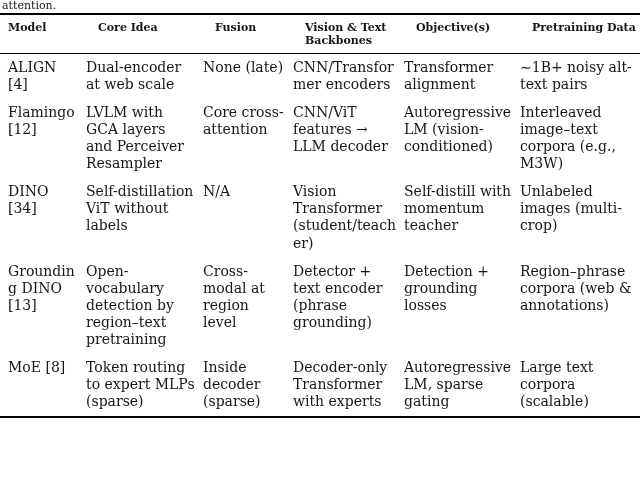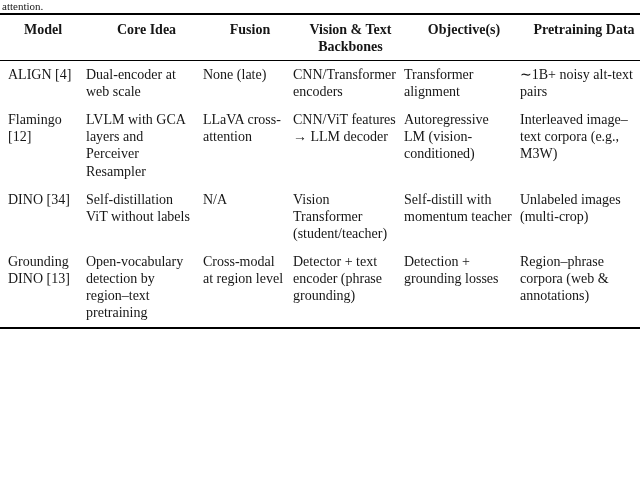--- a/index.html
+++ b/index.html
@@ -1,32 +1,32 @@
 <!DOCTYPE html>
 <html><head>
 <meta charset="utf-8">
 <style>
   html,body{margin:0;padding:0;}
   body{
     width:640px;height:500px;overflow:hidden;
     background:#ffffff;color:#161616;
     font-family:"DejaVu Serif","Liberation Serif",serif;
   }
-  .page{width:640px;height:423px;position:relative;font-family:Liberation Serif, serif;}
+  .page{width:640px;height:423px;position:relative;}
   .caption{
     font-size:11px;line-height:12px;
     padding:0 0 1px 2px;
     white-space:nowrap;overflow:hidden;
   }
   table.paper-table{
     width:640px;table-layout:fixed;border-collapse:collapse;
     border-top:2px solid #000;border-bottom:2px solid #000;
   }
   thead th{
-    font-size:14px;font-weight:bold;text-align:center;
+    font-size:11px;font-weight:bold;text-align:left;
     vertical-align:top;line-height:1.22;
     padding:6px 8px 5px 12px;
     border-bottom:1.2px solid #000;
   }
   tbody td{
     font-size:14px;vertical-align:top;line-height:1.22;
     padding:5px 8px 6px 0;
     word-wrap:break-word;overflow-wrap:break-word;
   }
   th:first-child, td:first-child{padding-left:8px;}
@@ -63,37 +63,45 @@
         <td>ALIGN [4]</td>
         <td>Dual-encoder at web scale</td>
         <td>None (late)</td>
         <td>CNN/Transformer encoders</td>
         <td>Transformer alignment</td>
         <td>∼1B+ noisy alt-text pairs</td>
       </tr>
       <tr>
         <td>Flamingo [12]</td>
         <td>LVLM with GCA layers and Perceiver Resampler</td>
-        <td>LLaVA cross-attention</td>
+        <td>Core cross-attention</td>
         <td>CNN/ViT features → LLM decoder</td>
         <td>Autoregressive LM (vision-conditioned)</td>
         <td>Interleaved image–text corpora (e.g., M3W)</td>
       </tr>
       <tr>
         <td>DINO [34]</td>
         <td>Self-distillation ViT without labels</td>
         <td>N/A</td>
         <td>Vision Transformer (student/teacher)</td>
         <td>Self-distill with momentum teacher</td>
         <td>Unlabeled images (multi-crop)</td>
       </tr>
       <tr>
         <td>Grounding DINO [13]</td>
         <td>Open-vocabulary detection by region–text pretraining</td>
         <td>Cross-modal at region level</td>
         <td>Detector + text encoder (phrase grounding)</td>
         <td>Detection + grounding losses</td>
         <td>Region–phrase corpora (web &amp; annotations)</td>
       </tr>
+      <tr>
+        <td>MoE [8]</td>
+        <td>Token routing to expert MLPs (sparse)</td>
+        <td>Inside decoder (sparse)</td>
+        <td>Decoder-only Transformer with experts</td>
+        <td>Autoregressive LM, sparse gating</td>
+        <td>Large text corpora (scalable)</td>
+      </tr>
     </tbody>
   </table>
 
 </div>
 
 </body></html>

